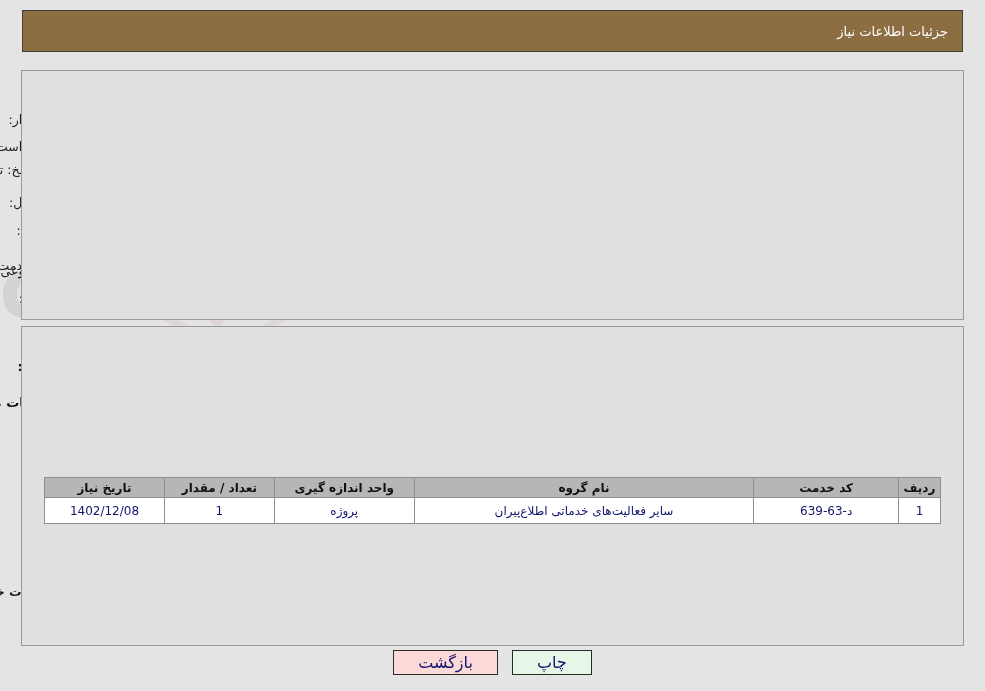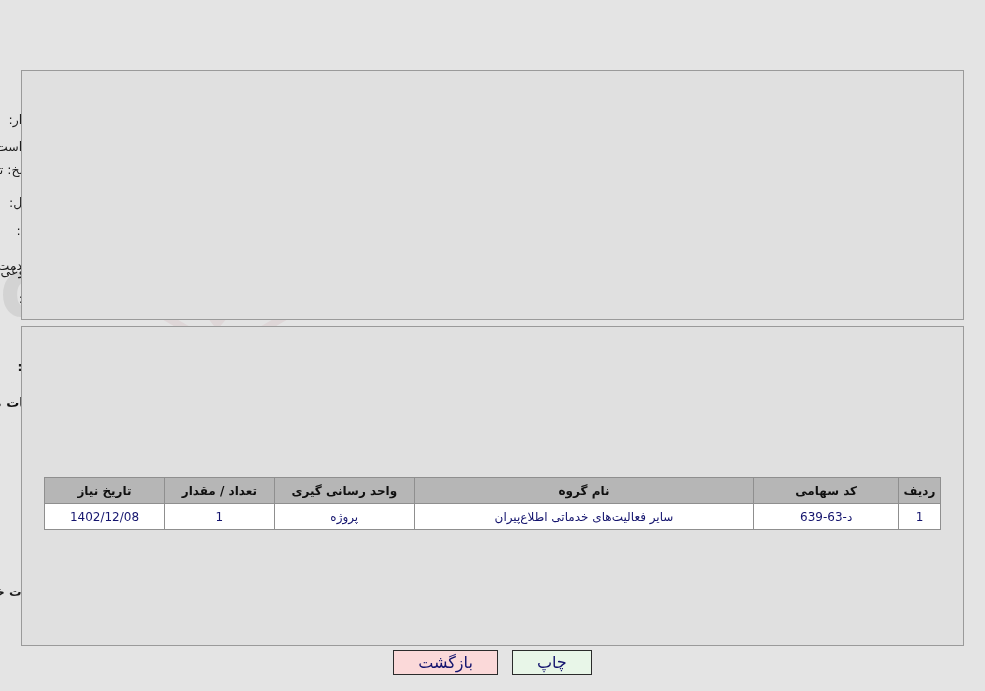--- a/index.html
+++ b/index.html
@@ -153,21 +153,21 @@
     width: 897px;
     border-collapse: collapse;
     font-size: 12px;
     z-index: 2;
   }
   .tbl th {
     background: #b6b6b6;
     border: 1px solid #8f8f8f;
     color: #101010;
     font-weight: bold;
-    height: 26px;
+    height: 20px;
     padding: 2px 4px;
     text-align: center;
     white-space: nowrap;
   }
   .tbl td {
     background: #ffffff;
     border: 1px solid #8f8f8f;
     color: #14146e;
     height: 26px;
     padding: 2px 4px;
@@ -204,20 +204,23 @@
     <g opacity="0.20">
       <path d="M160 255 L225 240 L290 258 L290 318 L225 356 L160 318 Z" fill="#c9a0a6" stroke="none"></path>
       <path d="M168 262 L225 249 L282 264 L282 314 L225 347 L168 314 Z" fill="#e2e2e2"></path>
       <path d="M197 283 L216 310 L252 268 L262 277 L217 330 L188 292 Z" fill="#c9a0a6"></path>
     </g>
     <g opacity="0.18" fill="#8c8c8c" font-family="DejaVu Sans, sans-serif" font-size="78" font-weight="bold" letter-spacing="1">
       <text x="318" y="316">AriaTender.net</text>
     </g>
   </svg>
 
+  <div class="header-bar">
+    <span>جزئیات اطلاعات نیاز</span>
+  </div>
 
   <div class="panel" id="panel-top"></div>
 
   <div class="lbl" style="right:878px; top:85px;">شماره نیاز:</div>
   <div class="fld" style="right:610px; top:81px; width:180px;">1102001077000068</div>
   <div class="lbl" style="right:496px; top:85px;">تاریخ و ساعت اعلان عمومی:</div>
   <div class="fld" style="right:778px; top:81px; width:180px; margin-right:0; left:104px;">1402/11/30 - 18:00</div>
 
   <div class="lbl" style="right:878px; top:113px;">نام دستگاه خریدار:</div>
   <div class="fld rtl-text" style="right:610px; top:109px; left:232px;">شرکت سهامی عمران شهر جدید پرند</div>
@@ -288,23 +291,23 @@
 
   <div class="lbl lbl-bold" style="right:878px; top:440px;">گروه خدمت:</div>
   <div class="ta" style="right:810px; top:434px; left:177px; height:23px; line-height:17px;">
     <span>اطلاعات و ارتباطات</span>
   </div>
 
   <table class="tbl">
     <thead>
       <tr>
         <th style="width:42px;margin-left:16px;">ردیف</th>
-        <th style="width:145px;">کد سهامی</th>
+        <th style="width:145px;">کد خدمت</th>
         <th style="width:340px;">نام گروه</th>
-        <th style="width:140px;">واحد رسانی گیری</th>
+        <th style="width:140px;">واحد اندازه گیری</th>
         <th style="width:110px;">تعداد / مقدار</th>
         <th style="width:120px;">تاریخ نیاز</th>
       </tr>
     </thead>
     <tbody>
       <tr>
         <td>1</td>
         <td>د-63-639</td>
         <td>سایر فعالیت‌های خدماتی اطلاع‌پیران</td>
         <td>پروژه</td>

